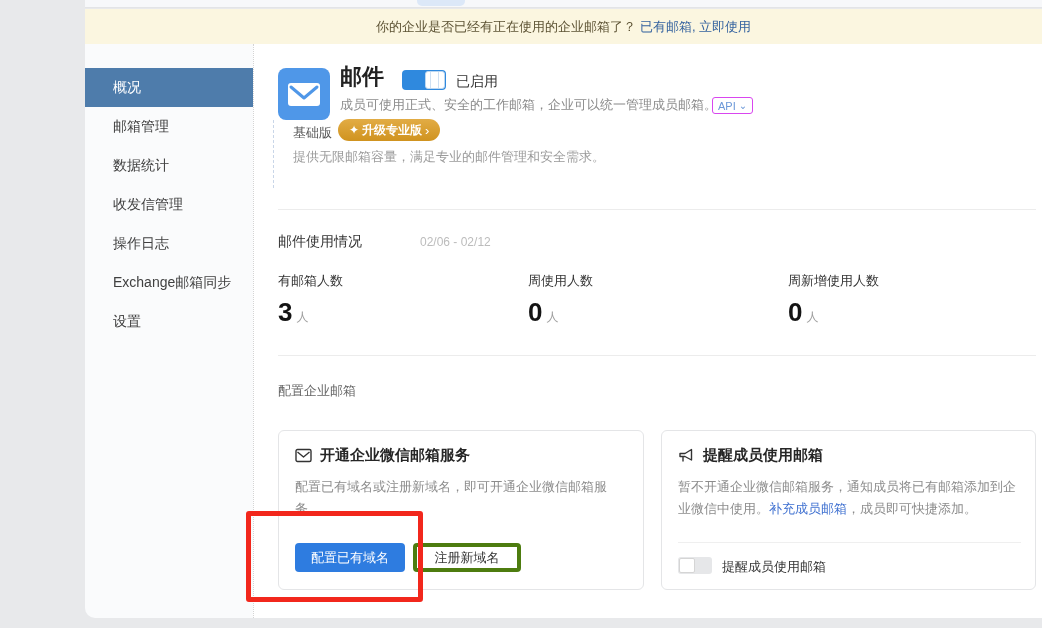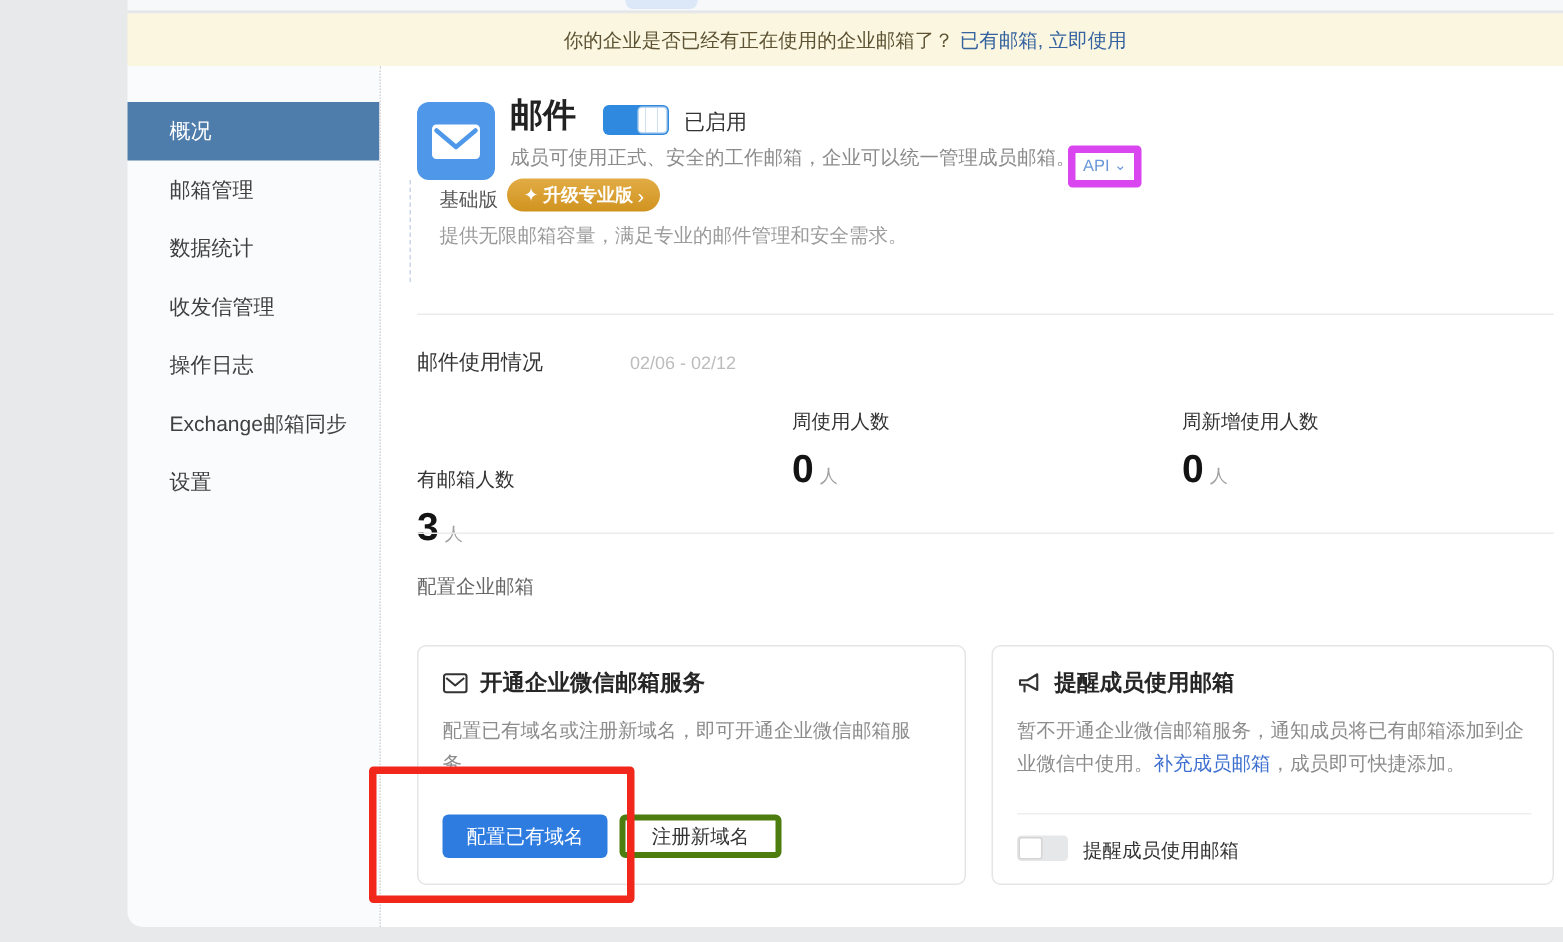--- a/index.html
+++ b/index.html
@@ -25,39 +25,39 @@
   
   .main { position:absolute; left:253px; top:44px; width:789px; height:574px; background:#fff; border-left:1px dotted #d4d4d4; }
 
   .mail-icon { position:absolute; left:24px; top:24px; width:52px; height:52px; }
   .app-title { position:absolute; left:86px; top:18px; font-size:22px; font-weight:bold; color:#222; line-height:30px; }
   .toggle-on { position:absolute; left:148px; top:26px; width:44px; height:20px; background:#2f89de; border-radius:4px; cursor:pointer; }
   .toggle-on .knob { position:absolute; right:1px; top:1px; width:20px; height:18px; background:#fff; border-radius:3px;
                      background-image:repeating-linear-gradient(90deg,#fff 0 4px,#cfe0f2 4px 5px,#fff 5px 8px); border:1px solid #bdd7f0; }
   .status-label { position:absolute; left:202px; top:29px; font-size:14px; color:#333; }
   .app-desc { position:absolute; left:86px; top:52px; font-size:13px; color:#8b8b8b; white-space:nowrap; }
-  .api-badge { position:absolute; left:458px; top:53px; height:28px; padding:0 5px; border:5px solid #d946ef; border-radius:3px;
+  .api-badge { position:absolute; left:458px; top:53px; height:17px; padding:0 5px; border:1px solid #d946ef; border-radius:3px;
                color:#6b98d8; font-size:11px; display:flex; align-items:center; gap:3px; cursor:pointer; background:#fff; }
   .api-badge .chev { font-size:10px; line-height:8px; }
   .connector { position:absolute; left:19px; top:76px; height:68px; border-left:1px dashed #c9d6e8; }
   .plan-label { position:absolute; left:39px; top:80px; font-size:13px; color:#555; }
   .upgrade-pill { position:absolute; left:84px; top:75px; height:22px; padding:0 11px; border-radius:11px;
                   background:linear-gradient(180deg,#e2ac45,#d0931f); color:#fff; font-size:12px; font-weight:bold;
                   display:flex; align-items:center; gap:3px; cursor:pointer; }
   .upgrade-pill .chev { font-weight:normal; font-size:13px; }
   .plan-note { position:absolute; left:39px; top:102px; width:348px; font-size:13px; color:#9b9b9b; line-height:21px; }
 
   .divider { position:absolute; left:24px; width:758px; height:1px; background:#ececec; }
   .divider-1 { top:165px; } .divider-2 { top:311px; }
 
   .usage-title-row { position:absolute; left:24px; top:189px; display:flex; align-items:baseline; gap:10px; }
   .usage-title { font-size:14px; color:#333; }
   .usage-date { font-size:12px; color:#bcbcbc;margin-left:48px; }
   .stat { position:absolute; top:228px; }
-  .stat-0 { left:24px;margin-top:39px; } .stat-1 { left:274px; } .stat-2 { left:534px; }
+  .stat-0 { left:24px; } .stat-1 { left:274px; } .stat-2 { left:534px; }
   .stat-label { font-size:13px; color:#333; }
   .stat-value-row { margin-top:8px; display:flex; align-items:baseline; }
   .stat-num { font-size:26px; font-weight:bold; color:#141414; line-height:28px; }
   .stat-unit { font-size:12px; color:#a0a0a0; margin-left:4px; }
 
   .config-title { position:absolute; left:24px; top:338px; font-size:13px; color:#666; }
 
   .card { position:absolute; top:386px; height:160px; border:1px solid #e4e5e7; border-radius:6px; background:#fff; }
   .card-open { left:24px; width:366px; }
   .card-remind { left:407px; width:375px; }

